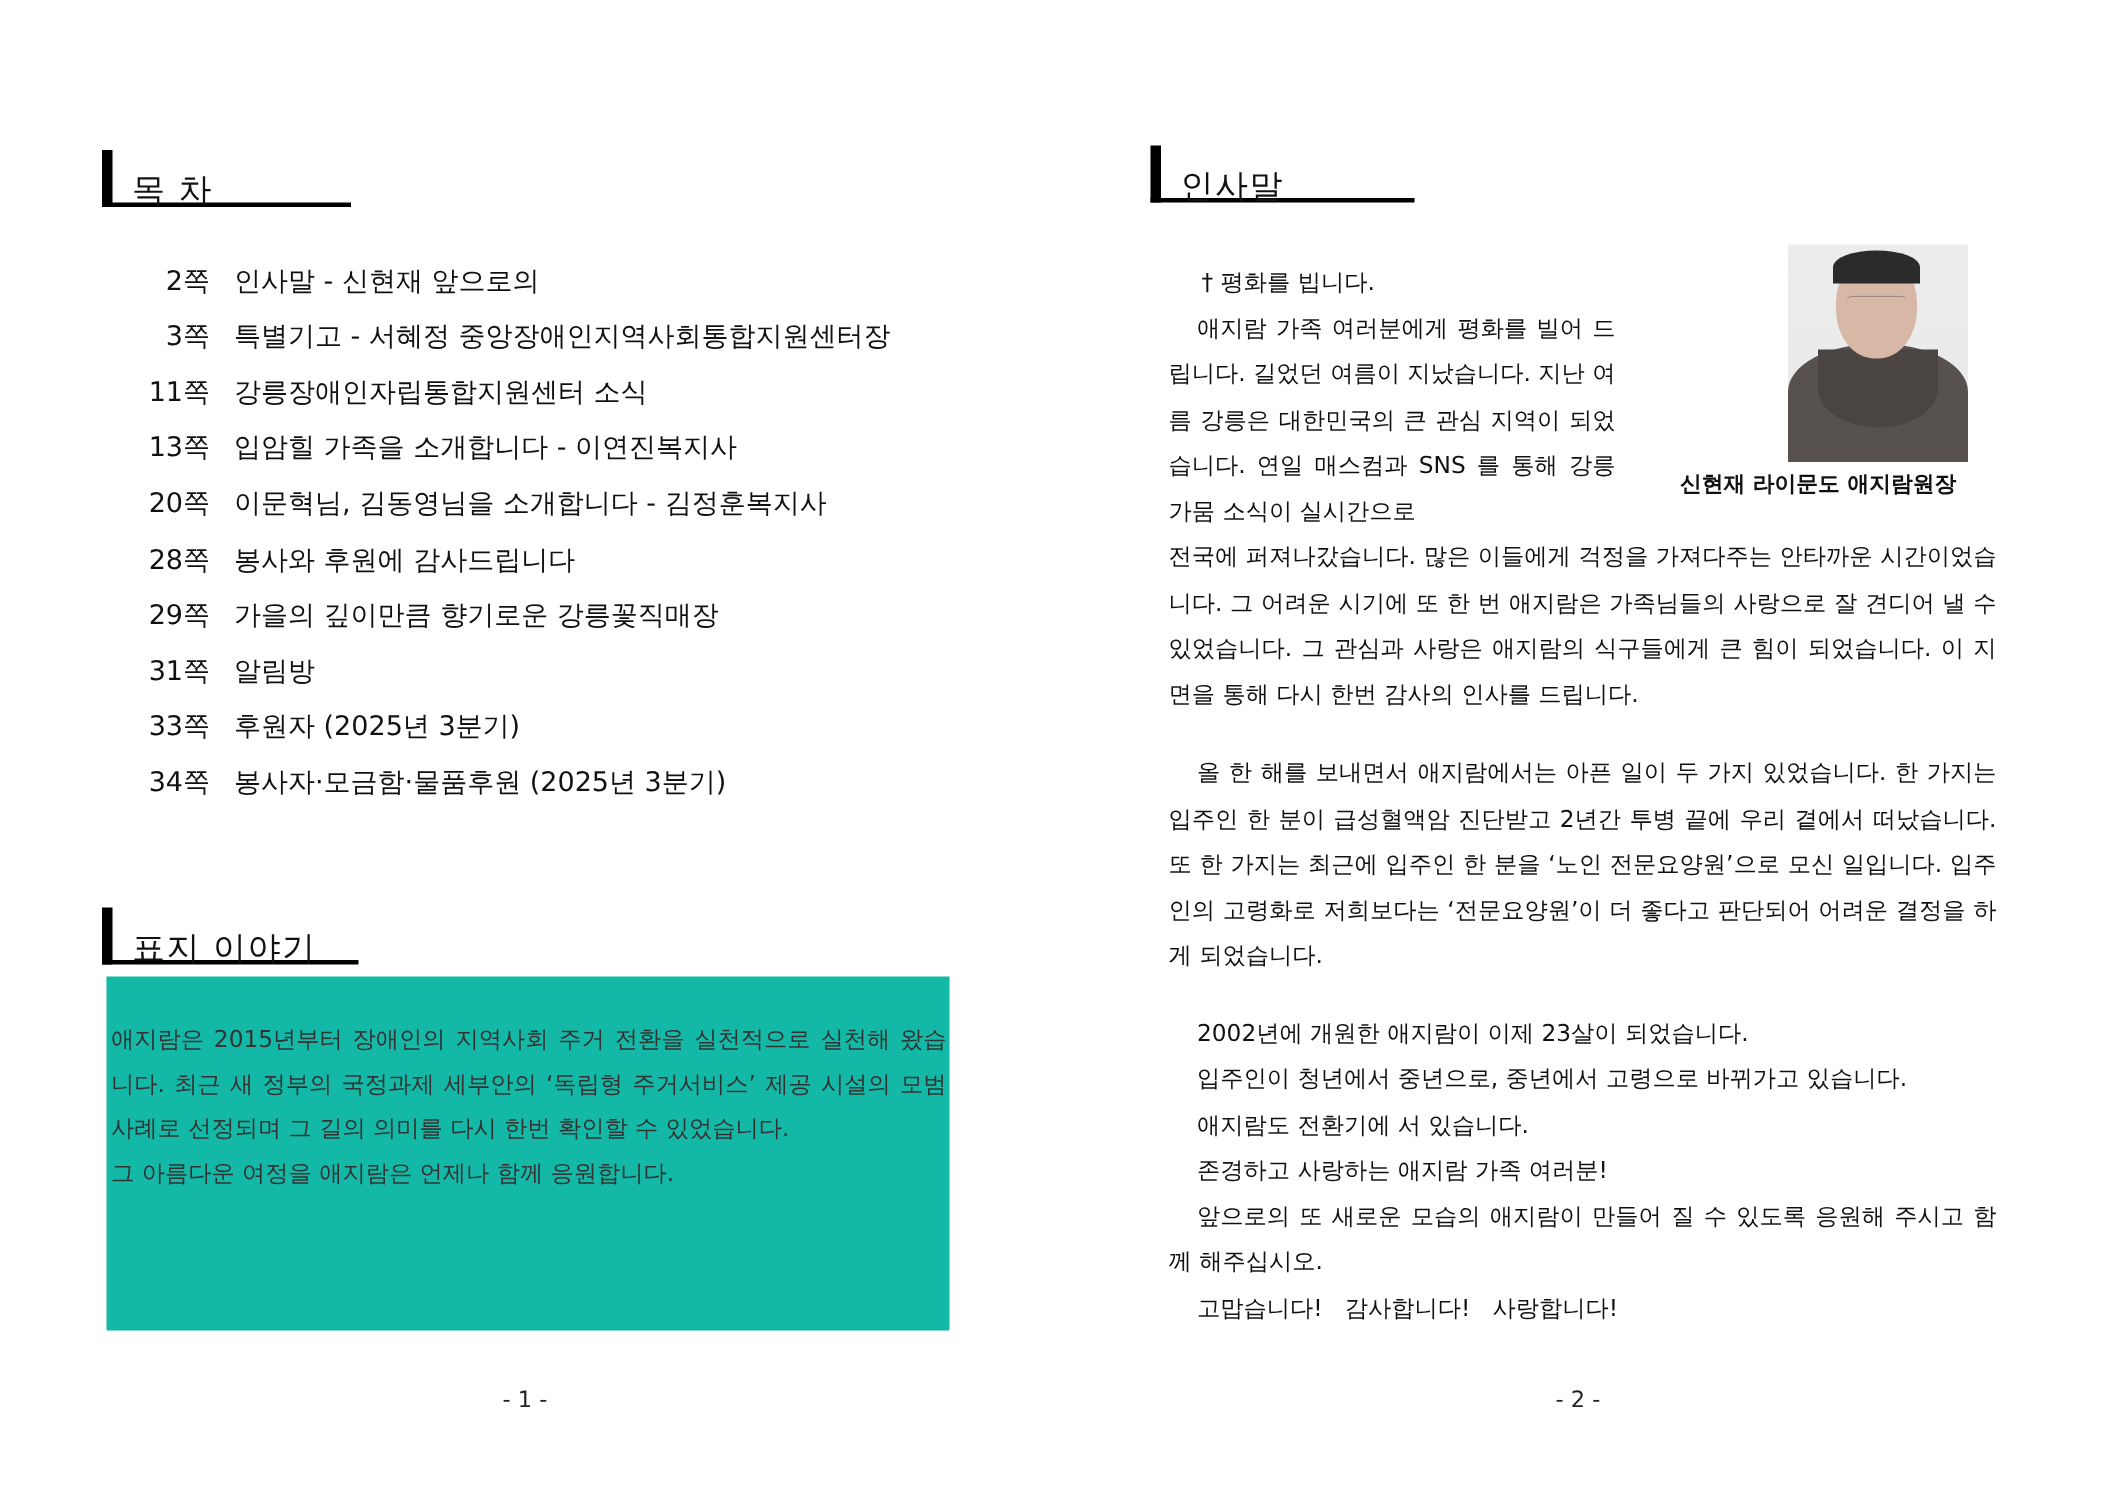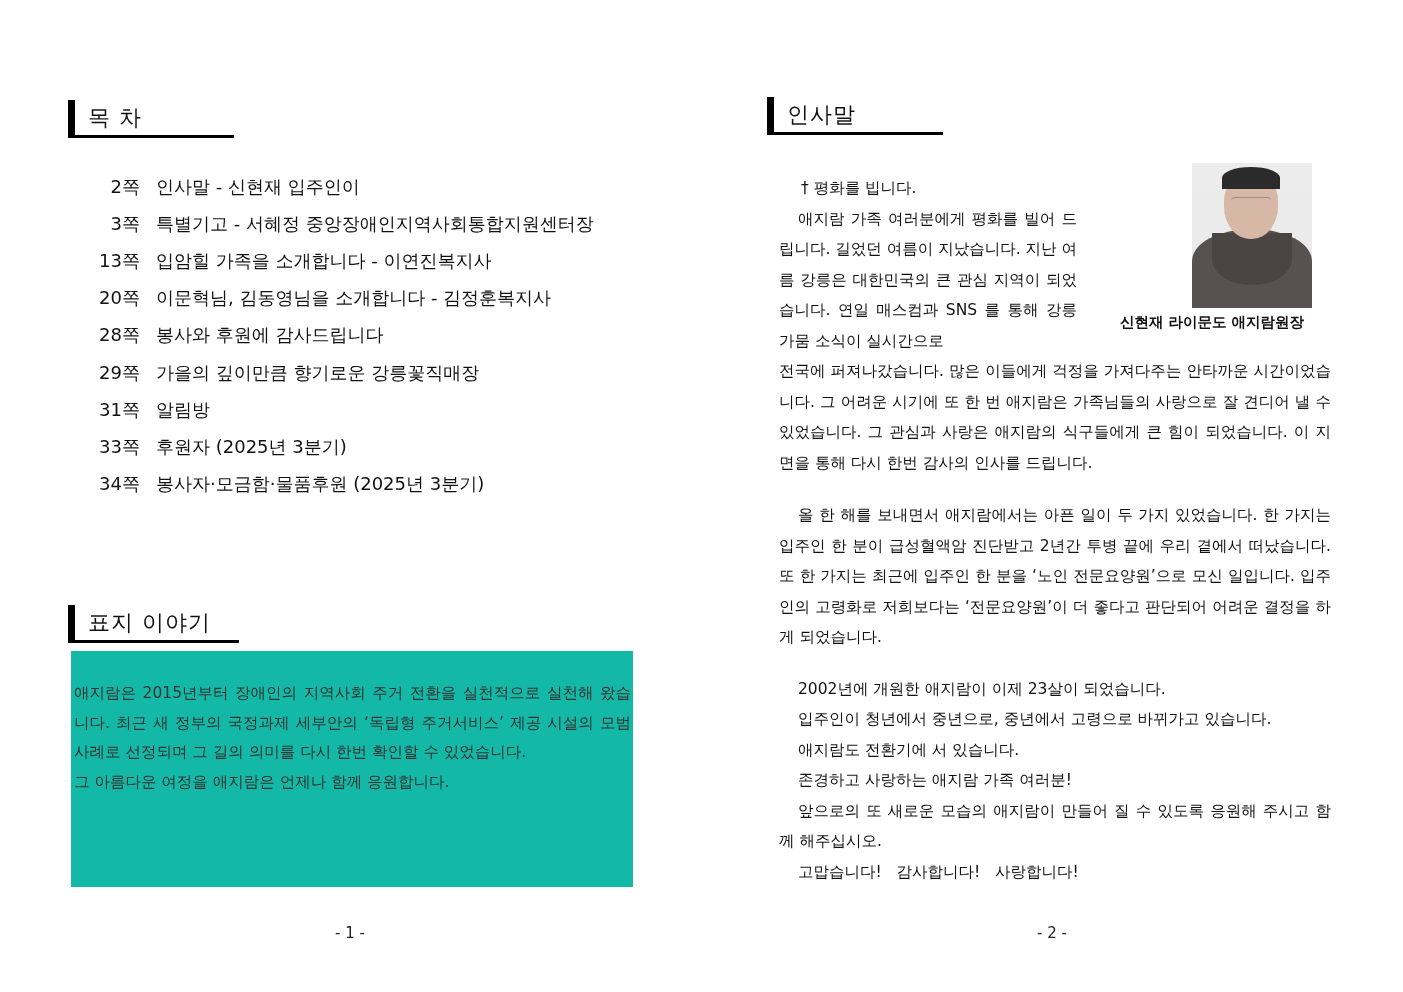--- a/index.html
+++ b/index.html
@@ -10,21 +10,21 @@
   .page { position: absolute; top: 0; height: 992px; }
   .page-left { left: 0; width: 701px; }
   .page-right { left: 701px; width: 702px; }
 
   .heading {
     position: absolute; height: 38px;
     border-left: 7px solid #000; border-bottom: 3px solid #000;
     box-sizing: border-box;
   }
   .heading span {
-    position: absolute; left: 13px; top: 4px;
+    position: absolute; left: 13px; top: 14px;
     font-size: 22px; line-height: 28px; color: #111; letter-spacing: 1px;
   }
 
   .toc { position: absolute; left: 90px; top: 168px; width: 560px; margin: 0; padding: 0; list-style: none; }
   .toc li { height: 37.2px; display: flex; align-items: center; font-size: 18px; }
   .toc .pg { width: 50px; text-align: right; margin-right: 16px; white-space: nowrap; }
   .toc .title { white-space: nowrap; }
 
   .cover-box {
     position: absolute; left: 71px; top: 651px; width: 562px; height: 236px;
@@ -81,25 +81,29 @@
 <body>
 
 <div class="page page-left">
   <div class="heading" style="left:68px; top:100px; width:166px;">
     <span>목 차</span>
   </div>
 
   <ul class="toc">
     <li>
         <span class="pg">2쪽</span>
-        <span class="title">인사말 - 신현재 입주인이</span>
+        <span class="title">인사말 - 신현재 앞으로의</span>
       </li>
     <li>
         <span class="pg">3쪽</span>
         <span class="title">특별기고 - 서혜정 중앙장애인지역사회통합지원센터장</span>
+      </li>
+    <li>
+        <span class="pg">11쪽</span>
+        <span class="title">강릉장애인자립통합지원센터 소식</span>
       </li>
     <li>
         <span class="pg">13쪽</span>
         <span class="title">입암힐 가족을 소개합니다 - 이연진복지사</span>
       </li>
     <li>
         <span class="pg">20쪽</span>
         <span class="title">이문혁님, 김동영님을 소개합니다 - 김정훈복지사</span>
       </li>
     <li>

